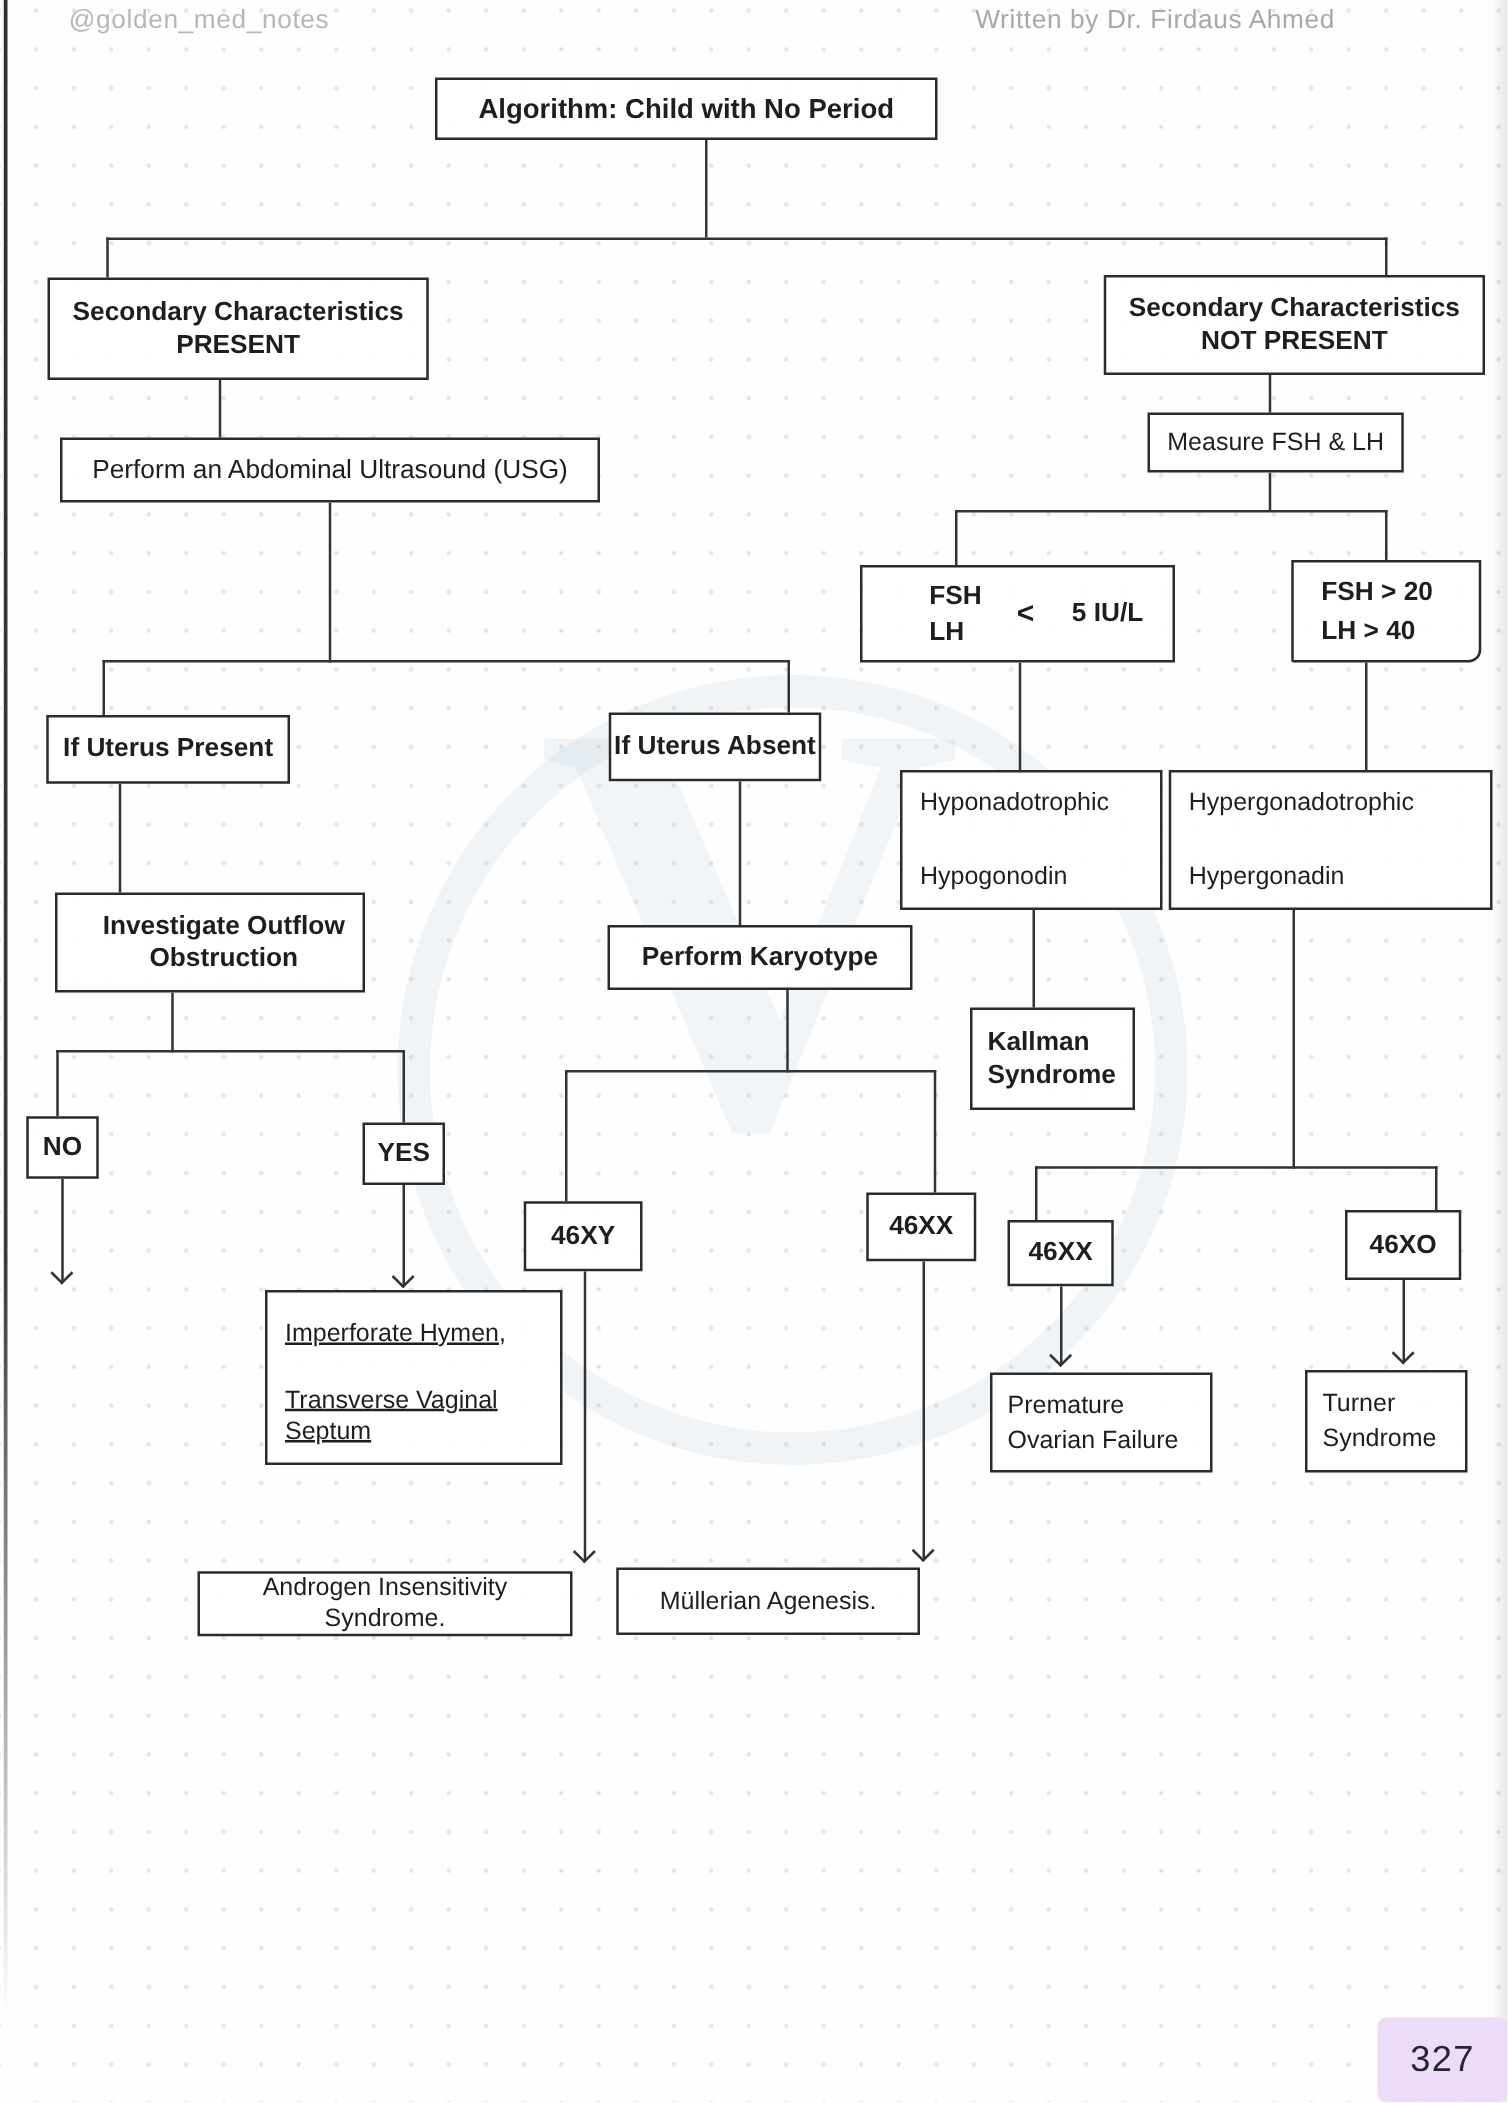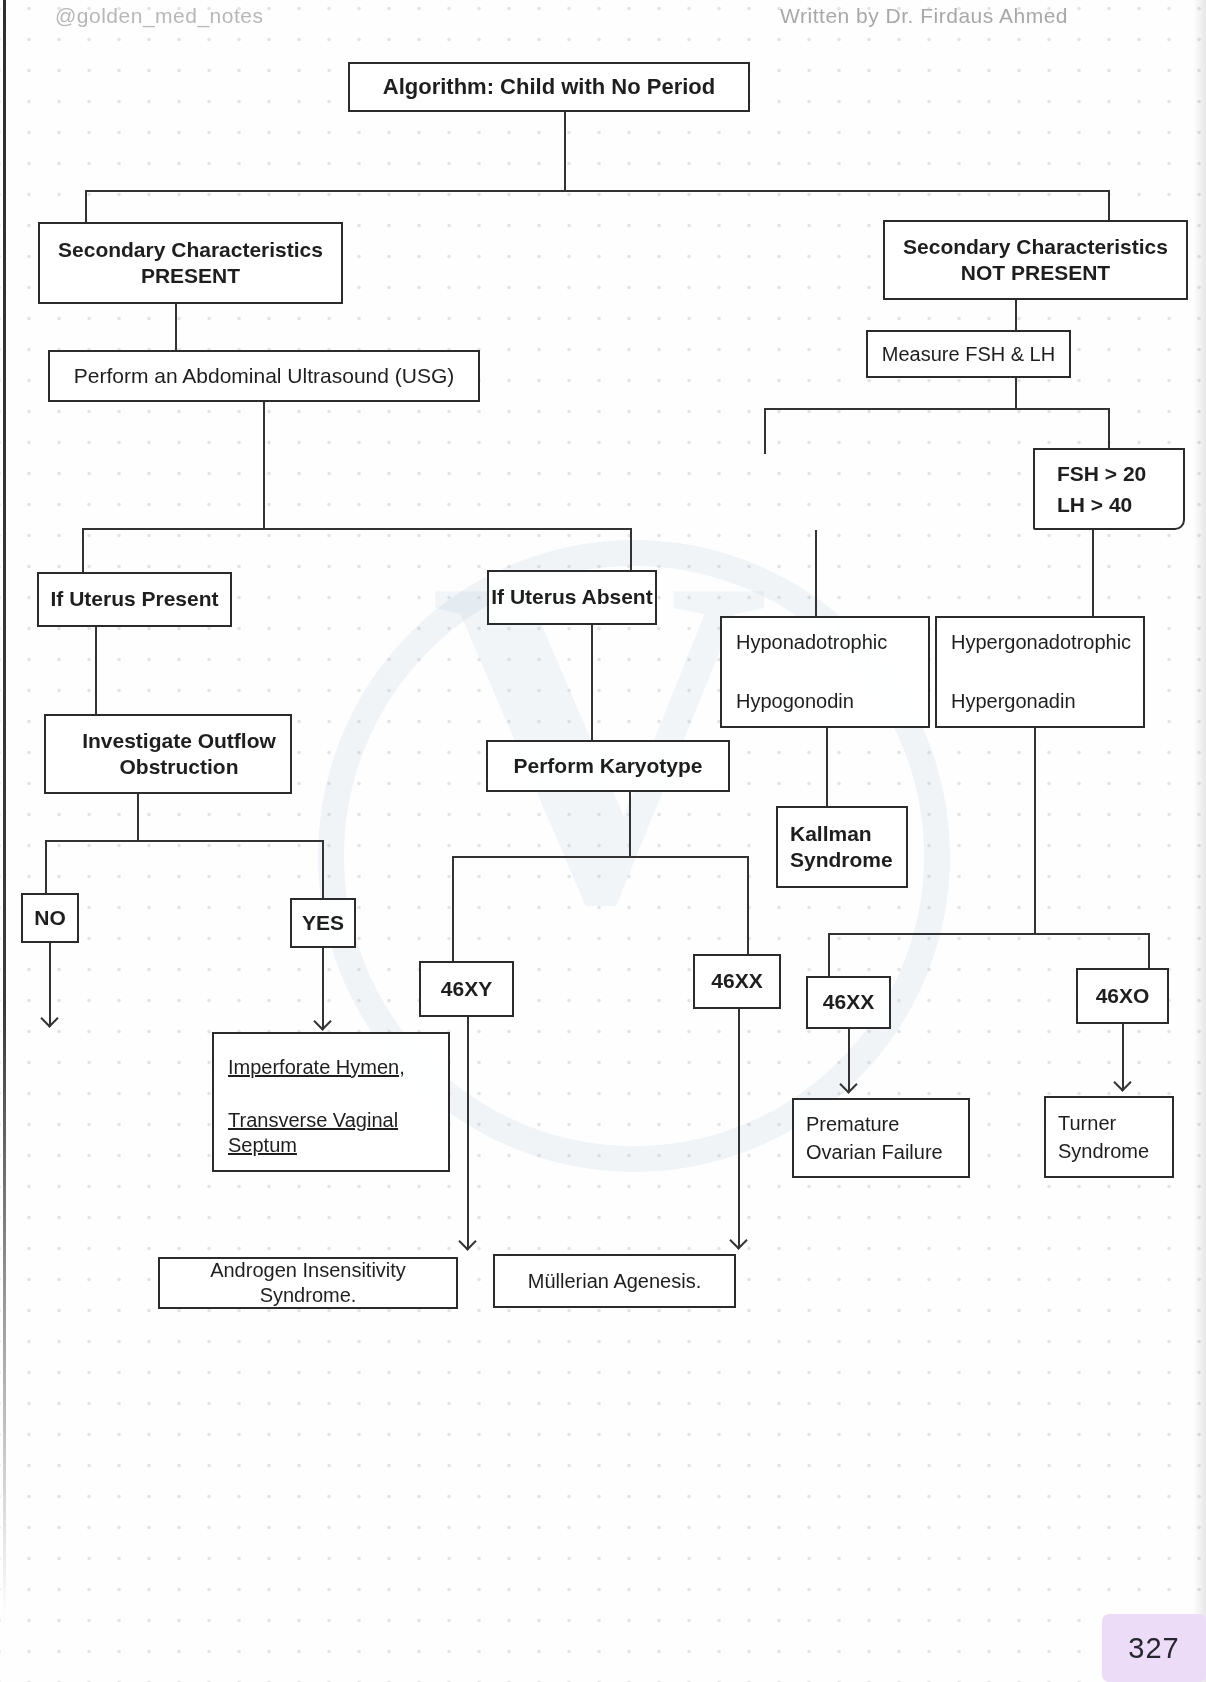--- a/index.html
+++ b/index.html
@@ -110,44 +110,52 @@
 
   <div class="node c b" style="left:883px;top:220px;width:305px;height:80px;font-size:21px;">
     <span class="ln">Secondary Characteristics</span>
     <span class="ln">NOT PRESENT</span>
   </div>
 
   <div class="node c" style="left:48px;top:350px;width:432px;height:52px;font-size:21px;">
     <span class="ln">Perform an Abdominal Ultrasound (USG)</span>
   </div>
 
-  <div class="node c" style="left:866px;top:330px;width:205px;height:48px;font-size:20px;">
+  <div class="node c" style="left:918px;top:330px;width:205px;height:48px;font-size:20px;">
     <span class="ln">Measure FSH &amp; LH</span>
   </div>
 
+  <div class="node b" style="left:688px;top:452px;width:252px;height:78px;font-size:21px;flex-direction:row;align-items:center;padding-left:30px;">
+    <span style="display:flex;flex-direction:column;line-height:1.4;">
+      <span>FSH</span>
+      <span>LH</span>
+    </span>
+    <span style="margin-left:28px;font-size:24px;">&lt;</span>
+    <span style="margin-left:30px;">5 IU/L</span>
+  </div>
 
   <div class="node b" style="left:1033px;top:448px;width:152px;height:82px;font-size:21px;padding-left:22px;line-height:1.5;border-radius:0 0 10px 2px;">
     <span class="ln">FSH &gt; 20</span>
     <span class="ln">LH &gt; 40</span>
   </div>
 
   <div class="node c b" style="left:37px;top:572px;width:195px;height:55px;font-size:21px;">
     <span class="ln">If Uterus Present</span>
   </div>
 
   <div class="node c b" style="left:487px;top:570px;width:170px;height:55px;font-size:21px;">
     <span class="ln">If Uterus Absent</span>
   </div>
 
   <div class="node" style="left:720px;top:616px;width:210px;height:112px;font-size:20px;padding:12px 0 12px 14px;justify-content:space-between;">
     <span class="ln">Hyponadotrophic</span>
     <span class="ln">Hypogonodin</span>
   </div>
 
-  <div class="node" style="left:935px;top:616px;width:210px;height:112px;font-size:20px;padding:12px 0 12px 14px;justify-content:space-between;">
+  <div class="node" style="left:935px;top:616px;width:259px;height:112px;font-size:20px;padding:12px 0 12px 14px;justify-content:space-between;">
     <span class="ln">Hypergonadotrophic</span>
     <span class="ln">Hypergonadin</span>
   </div>
 
   <div class="node c b" style="left:44px;top:714px;width:248px;height:80px;font-size:21px;padding-left:22px;">
     <span class="ln">Investigate Outflow</span>
     <span class="ln">Obstruction</span>
   </div>
 
   <div class="node c b" style="left:486px;top:740px;width:244px;height:52px;font-size:21px;">

